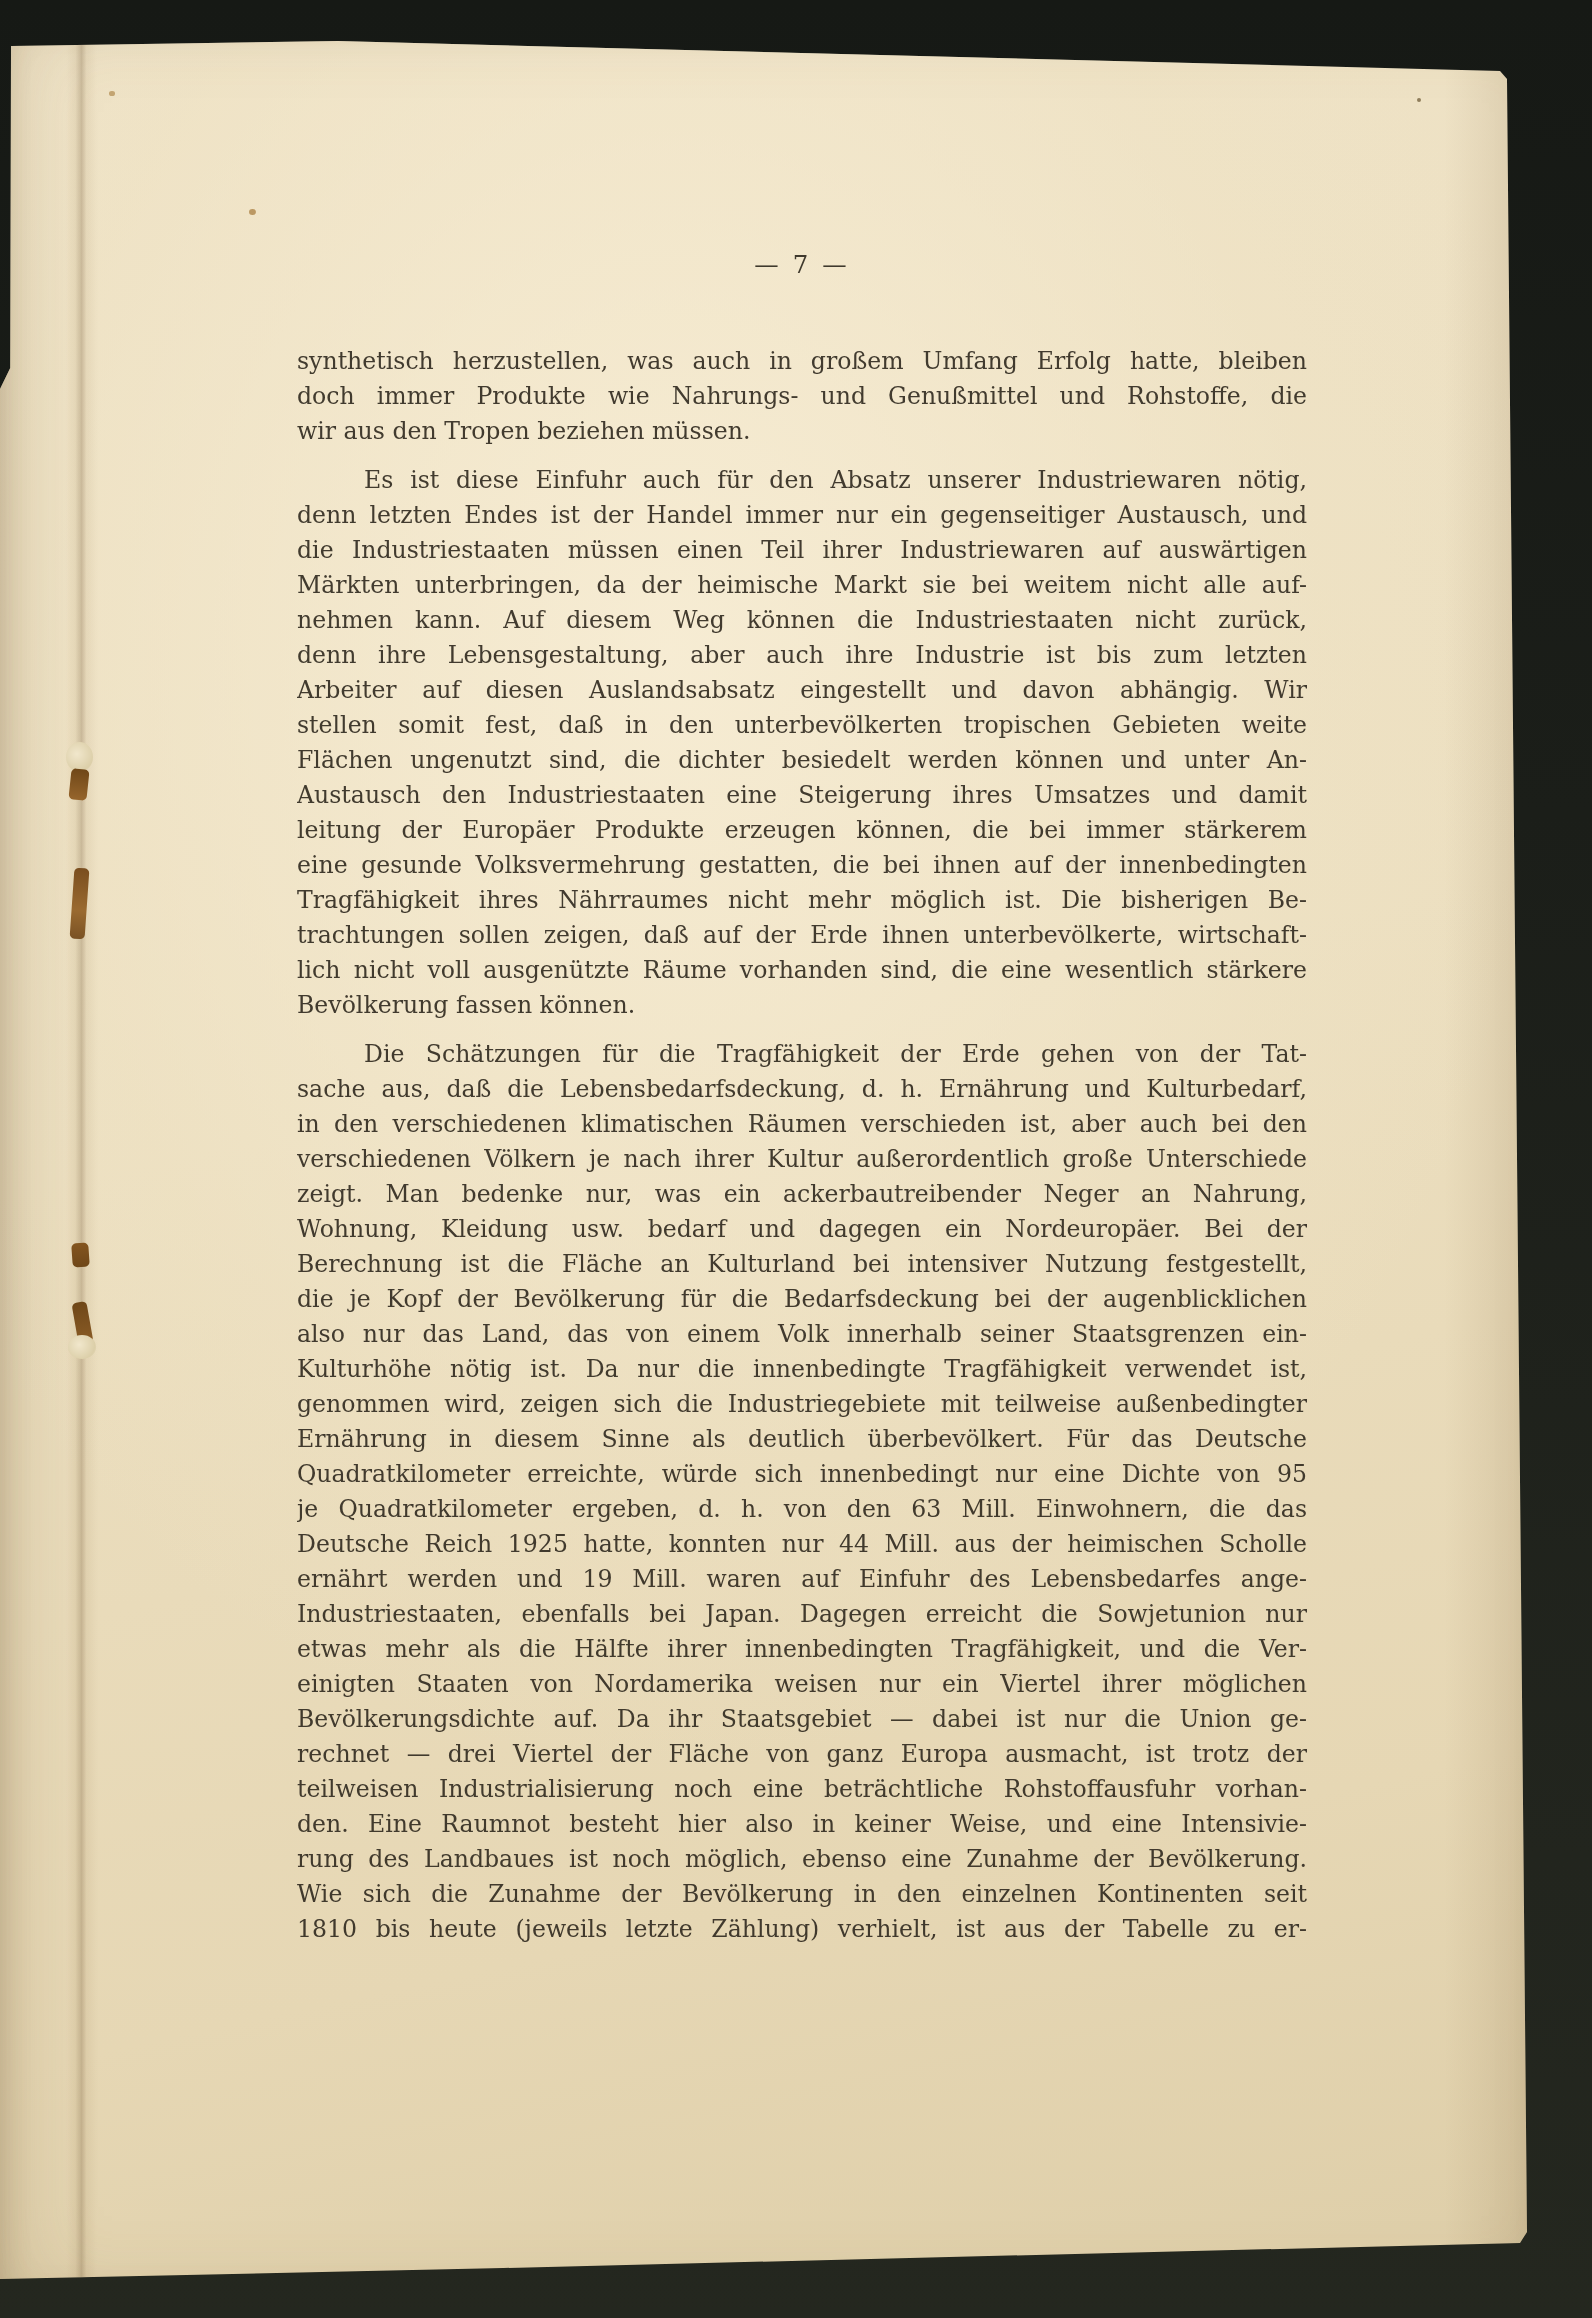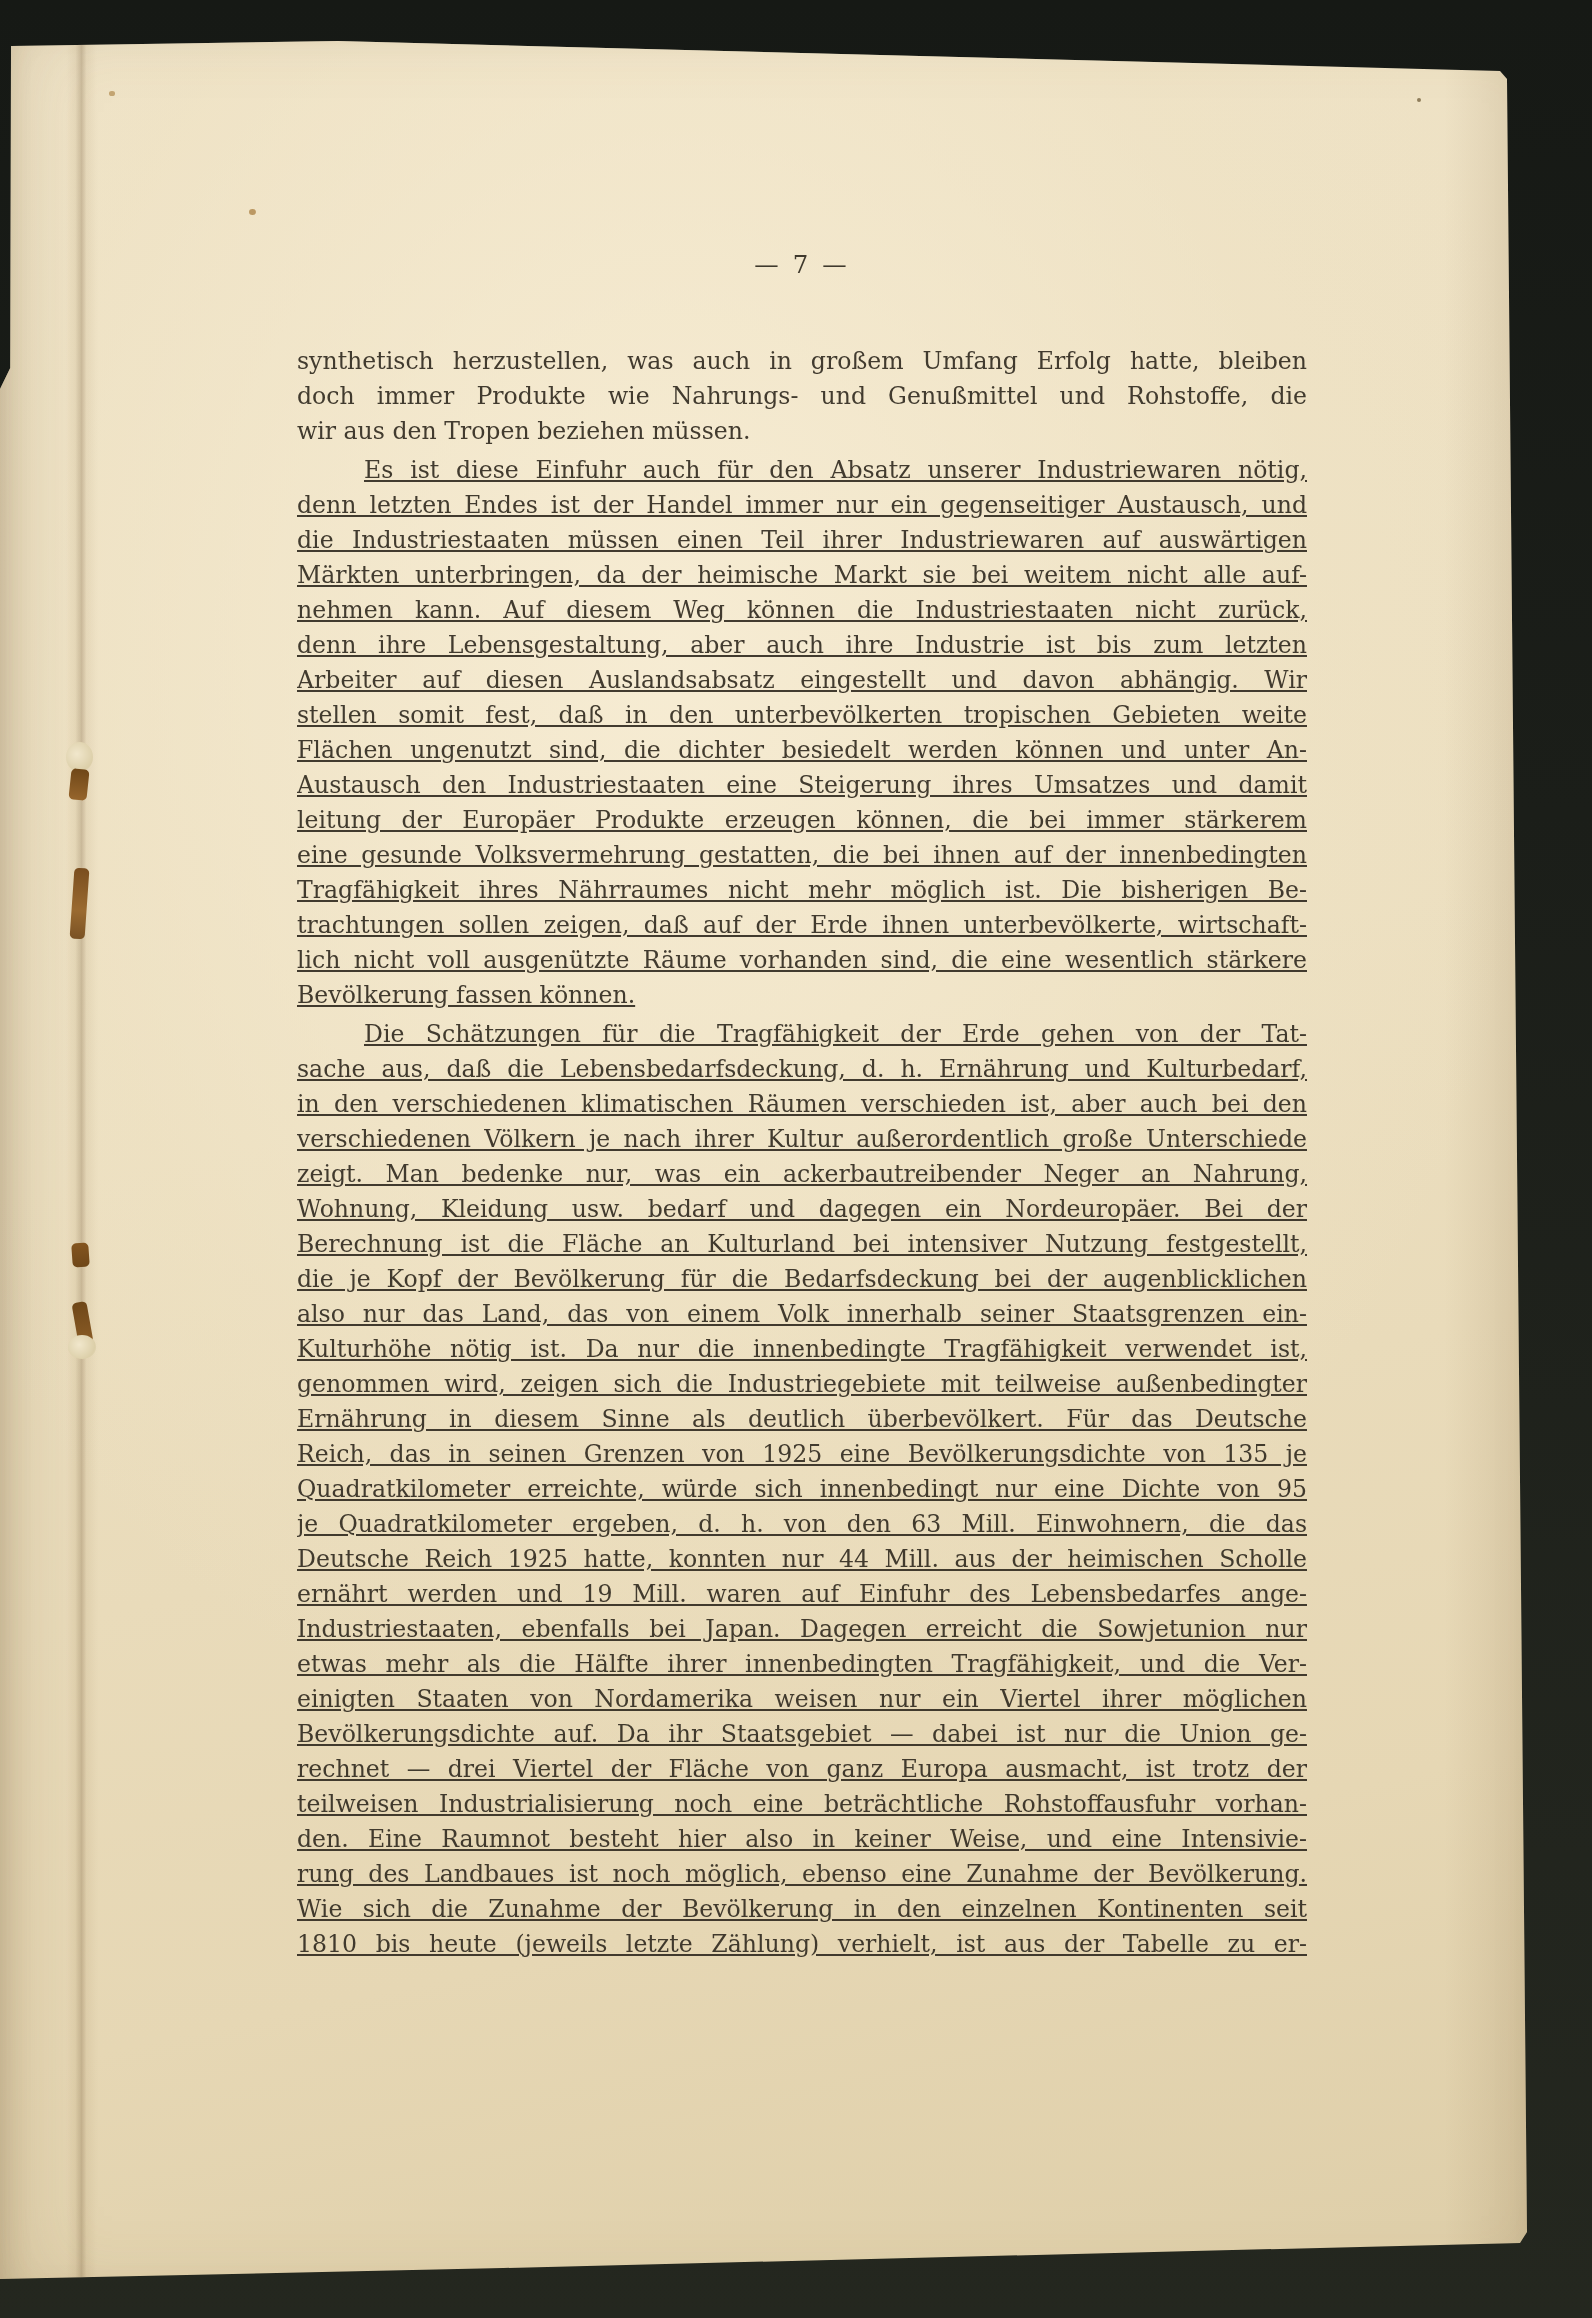--- a/index.html
+++ b/index.html
@@ -104,21 +104,21 @@
     color: rgba(48, 42, 32, 0.92);
   }
   .text-block {
     position: absolute;
     left: 297px;
     top: 344px;
     width: 1010px;
     color: rgba(52, 45, 34, 0.93);
     font-size: 23.6px;
   }
-  .para + .para { margin-top: 4px; text-decoration: underline; }
+  .para + .para { margin-top: 14px; }
   .line {
     height: 35px;
     line-height: 35px;
     text-align: justify;
     text-align-last: justify;
     overflow: hidden;
   }
   .line-last-flushleft {
     text-align-last: left;
   }
@@ -177,21 +177,20 @@
           <div class="line">in den verschiedenen klimatischen Räumen verschieden ist, aber auch bei den</div>
           <div class="line">verschiedenen Völkern je nach ihrer Kultur außerordentlich große Unterschiede</div>
           <div class="line">zeigt. Man bedenke nur, was ein ackerbautreibender Neger an Nahrung,</div>
           <div class="line">Wohnung, Kleidung usw. bedarf und dagegen ein Nordeuropäer. Bei der</div>
           <div class="line">Berechnung ist die Fläche an Kulturland bei intensiver Nutzung festgestellt,</div>
           <div class="line">die je Kopf der Bevölkerung für die Bedarfsdeckung bei der augenblicklichen</div>
           <div class="line">also nur das Land, das von einem Volk innerhalb seiner Staatsgrenzen ein-</div>
           <div class="line">Kulturhöhe nötig ist. Da nur die innenbedingte Tragfähigkeit verwendet ist,</div>
           <div class="line">genommen wird, zeigen sich die Industriegebiete mit teilweise außenbedingter</div>
           <div class="line">Ernährung in diesem Sinne als deutlich überbevölkert. Für das Deutsche</div>
-          <div class="line">Reich, das in seinen Grenzen von 1925 eine Bevölkerungsdichte von 135 je</div>
           <div class="line">Quadratkilometer erreichte, würde sich innenbedingt nur eine Dichte von 95</div>
           <div class="line">je Quadratkilometer ergeben, d. h. von den 63 Mill. Einwohnern, die das</div>
           <div class="line">Deutsche Reich 1925 hatte, konnten nur 44 Mill. aus der heimischen Scholle</div>
           <div class="line">ernährt werden und 19 Mill. waren auf Einfuhr des Lebensbedarfes ange-</div>
           <div class="line">Industriestaaten, ebenfalls bei Japan. Dagegen erreicht die Sowjetunion nur</div>
           <div class="line">etwas mehr als die Hälfte ihrer innenbedingten Tragfähigkeit, und die Ver-</div>
           <div class="line">einigten Staaten von Nordamerika weisen nur ein Viertel ihrer möglichen</div>
           <div class="line">Bevölkerungsdichte auf. Da ihr Staatsgebiet — dabei ist nur die Union ge-</div>
           <div class="line">rechnet — drei Viertel der Fläche von ganz Europa ausmacht, ist trotz der</div>
           <div class="line">teilweisen Industrialisierung noch eine beträchtliche Rohstoffausfuhr vorhan-</div>

